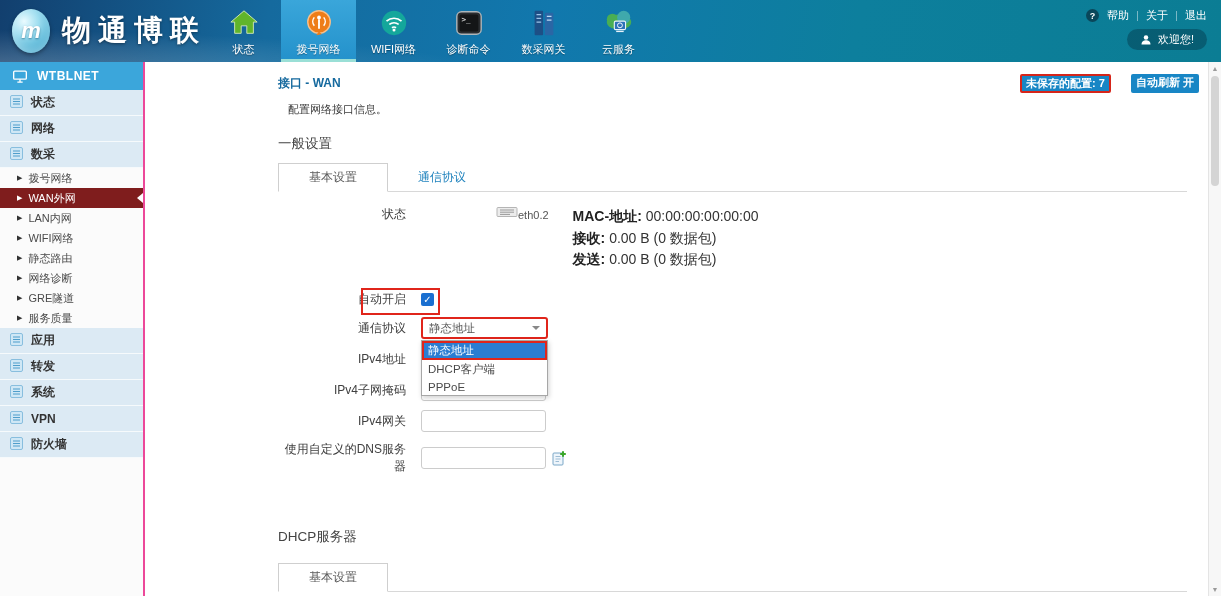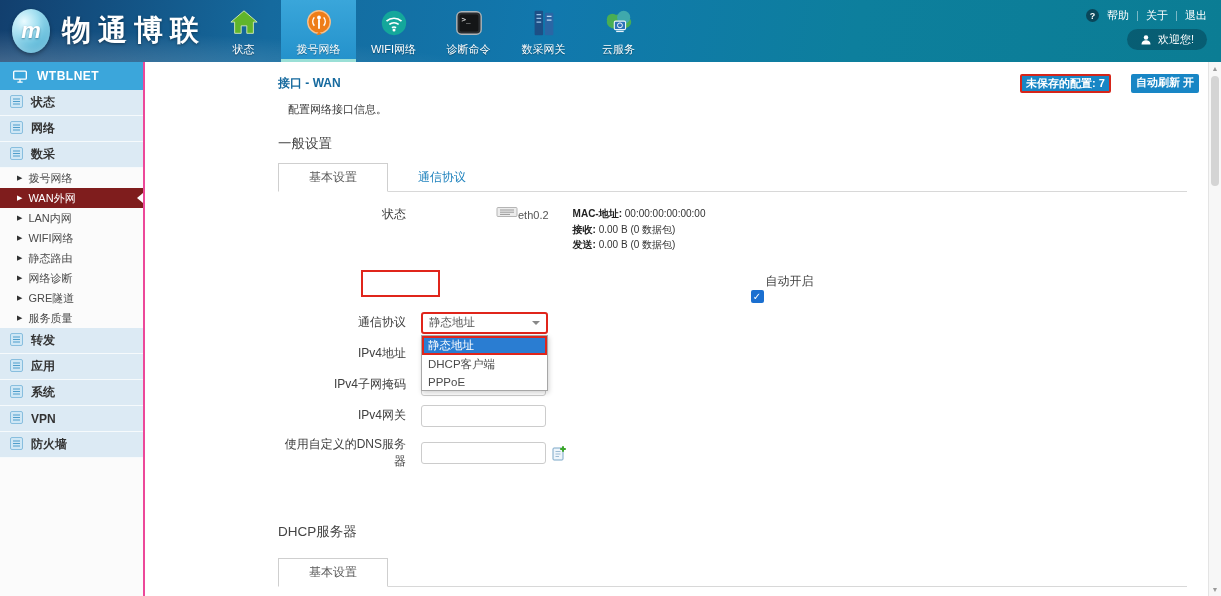--- a/index.html
+++ b/index.html
@@ -79,24 +79,24 @@
   .txt, .sel { width:125px; height:22px; border:1px solid #ccc; border-radius:3px;
     font-size:11.5px; padding:0 6px; color:#555; background:#fff;
     font-family:"Liberation Sans","DejaVu Sans",sans-serif; }
   .sel { display:flex; align-items:center; justify-content:space-between; cursor:pointer; }
   .caret { width:0; height:0; border-left:4px solid transparent; border-right:4px solid transparent;
     border-top:4px solid #888; }
 
   .row-status { align-items:flex-start; margin-bottom:20px; }
   .iface { margin-left:90px; display:flex; flex-direction:row; align-items:center; }
   .iface .ifname { font-size:11px; color:#555; margin-top:2px; }
-  .ifinfo { margin-left:24px; font-size:10px; color:#333; line-height:1.55; }
+  .ifinfo { margin-left:24px; font-size:14px; color:#333; line-height:1.55; }
   .ifinfo b { color:#222; }
 
-  .row-auto { position:relative;flex-direction:column; }
+  .row-auto { position:relative; }
   .redbox { position:absolute; left:83px; top:-3px; width:79px; height:27px;
     border:2px solid #e0251b; pointer-events:none; }
   .cb { width:13px; height:13px; background:#1a6fd0; border-radius:2px; display:inline-flex;
     align-items:center; justify-content:center; color:#fff; font-size:10px; cursor:pointer; }
 
   .sel-red { border:2px solid #e0251b; width:127px; }
   .dropdown { position:absolute; top:23px; left:0; width:127px; background:#fff;
     border:1px solid #a7a7a7; box-shadow:1px 2px 5px rgba(0,0,0,.18); z-index:20; }
   .opt { font-size:11.5px; color:#4a4a4a; padding:2px 6px; cursor:pointer; }
   .opt.hl { background:#2a7dd2; color:#fff; border:2px solid #e0251b; padding:0 4px; }
@@ -278,28 +278,28 @@
     <div class="sb-item sb-sub">
       <span class="tri">▶</span>
       <span>服务质量</span>
     </div>
 
     <div class="sb-item sb-group">
       <span class="listicon"><svg width="13" height="13" viewBox="0 0 13 13">
             <rect x=".5" y=".5" width="12" height="12" rx="1.5" fill="#cfe7f5" stroke="#88bede"></rect>
             <path d="M3 4h7M3 6.5h7M3 9h7" stroke="#4f9ecb" stroke-width="1.2"></path>
           </svg></span>
+      <span>应用</span>
+    </div>
+    <div class="sb-item sb-group">
+      <span class="listicon"><svg width="13" height="13" viewBox="0 0 13 13">
+            <rect x=".5" y=".5" width="12" height="12" rx="1.5" fill="#cfe7f5" stroke="#88bede"></rect>
+            <path d="M3 4h7M3 6.5h7M3 9h7" stroke="#4f9ecb" stroke-width="1.2"></path>
+          </svg></span>
       <span>转发</span>
-    </div>
-    <div class="sb-item sb-group">
-      <span class="listicon"><svg width="13" height="13" viewBox="0 0 13 13">
-            <rect x=".5" y=".5" width="12" height="12" rx="1.5" fill="#cfe7f5" stroke="#88bede"></rect>
-            <path d="M3 4h7M3 6.5h7M3 9h7" stroke="#4f9ecb" stroke-width="1.2"></path>
-          </svg></span>
-      <span>应用</span>
     </div>
     <div class="sb-item sb-group">
       <span class="listicon"><svg width="13" height="13" viewBox="0 0 13 13">
             <rect x=".5" y=".5" width="12" height="12" rx="1.5" fill="#cfe7f5" stroke="#88bede"></rect>
             <path d="M3 4h7M3 6.5h7M3 9h7" stroke="#4f9ecb" stroke-width="1.2"></path>
           </svg></span>
       <span>系统</span>
     </div>
     <div class="sb-item sb-group">
       <span class="listicon"><svg width="13" height="13" viewBox="0 0 13 13">

